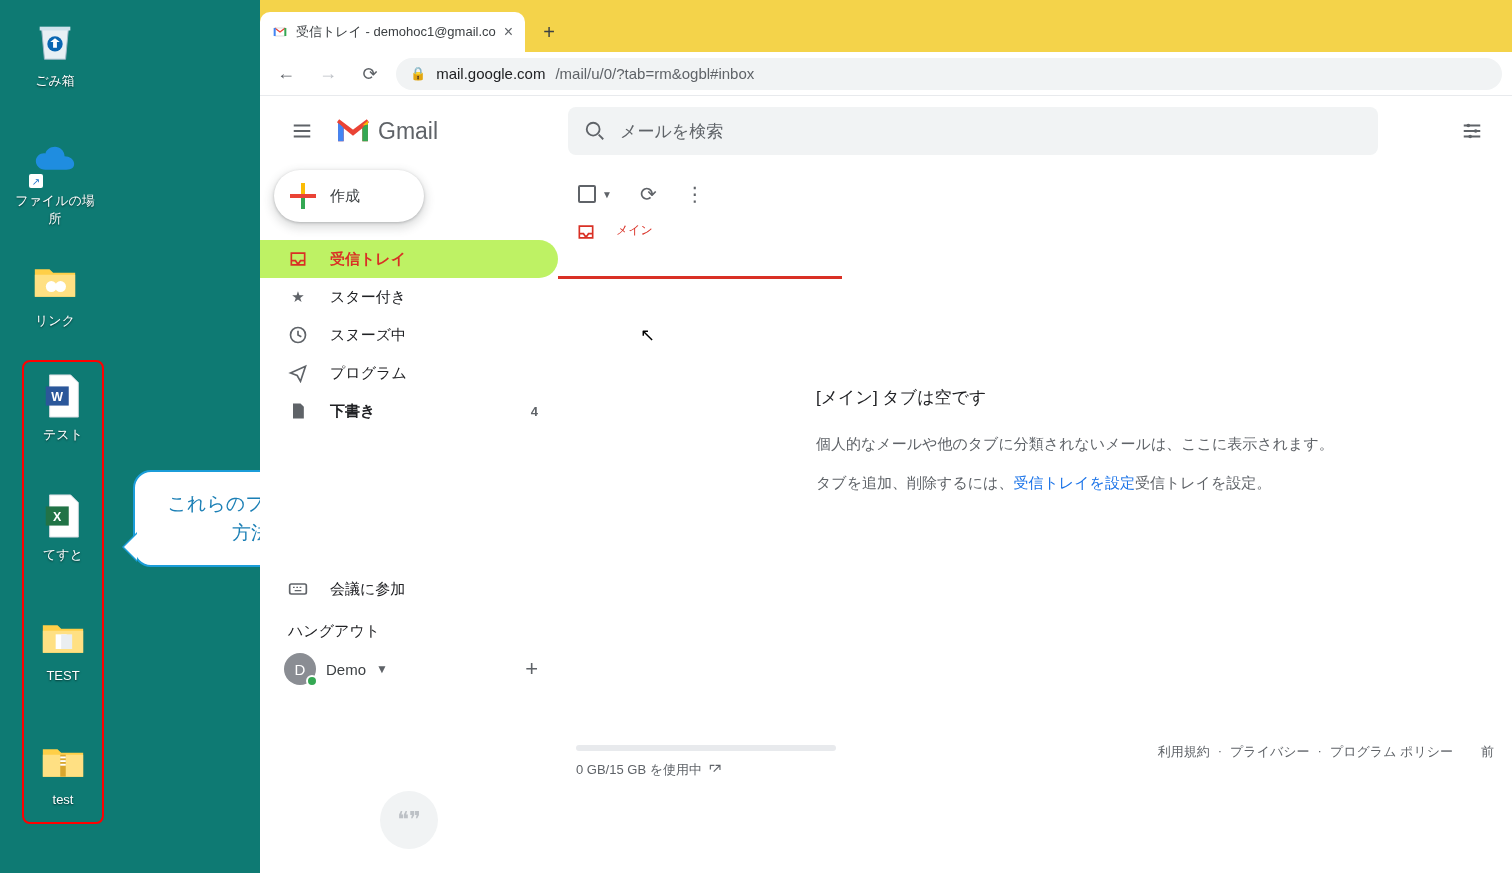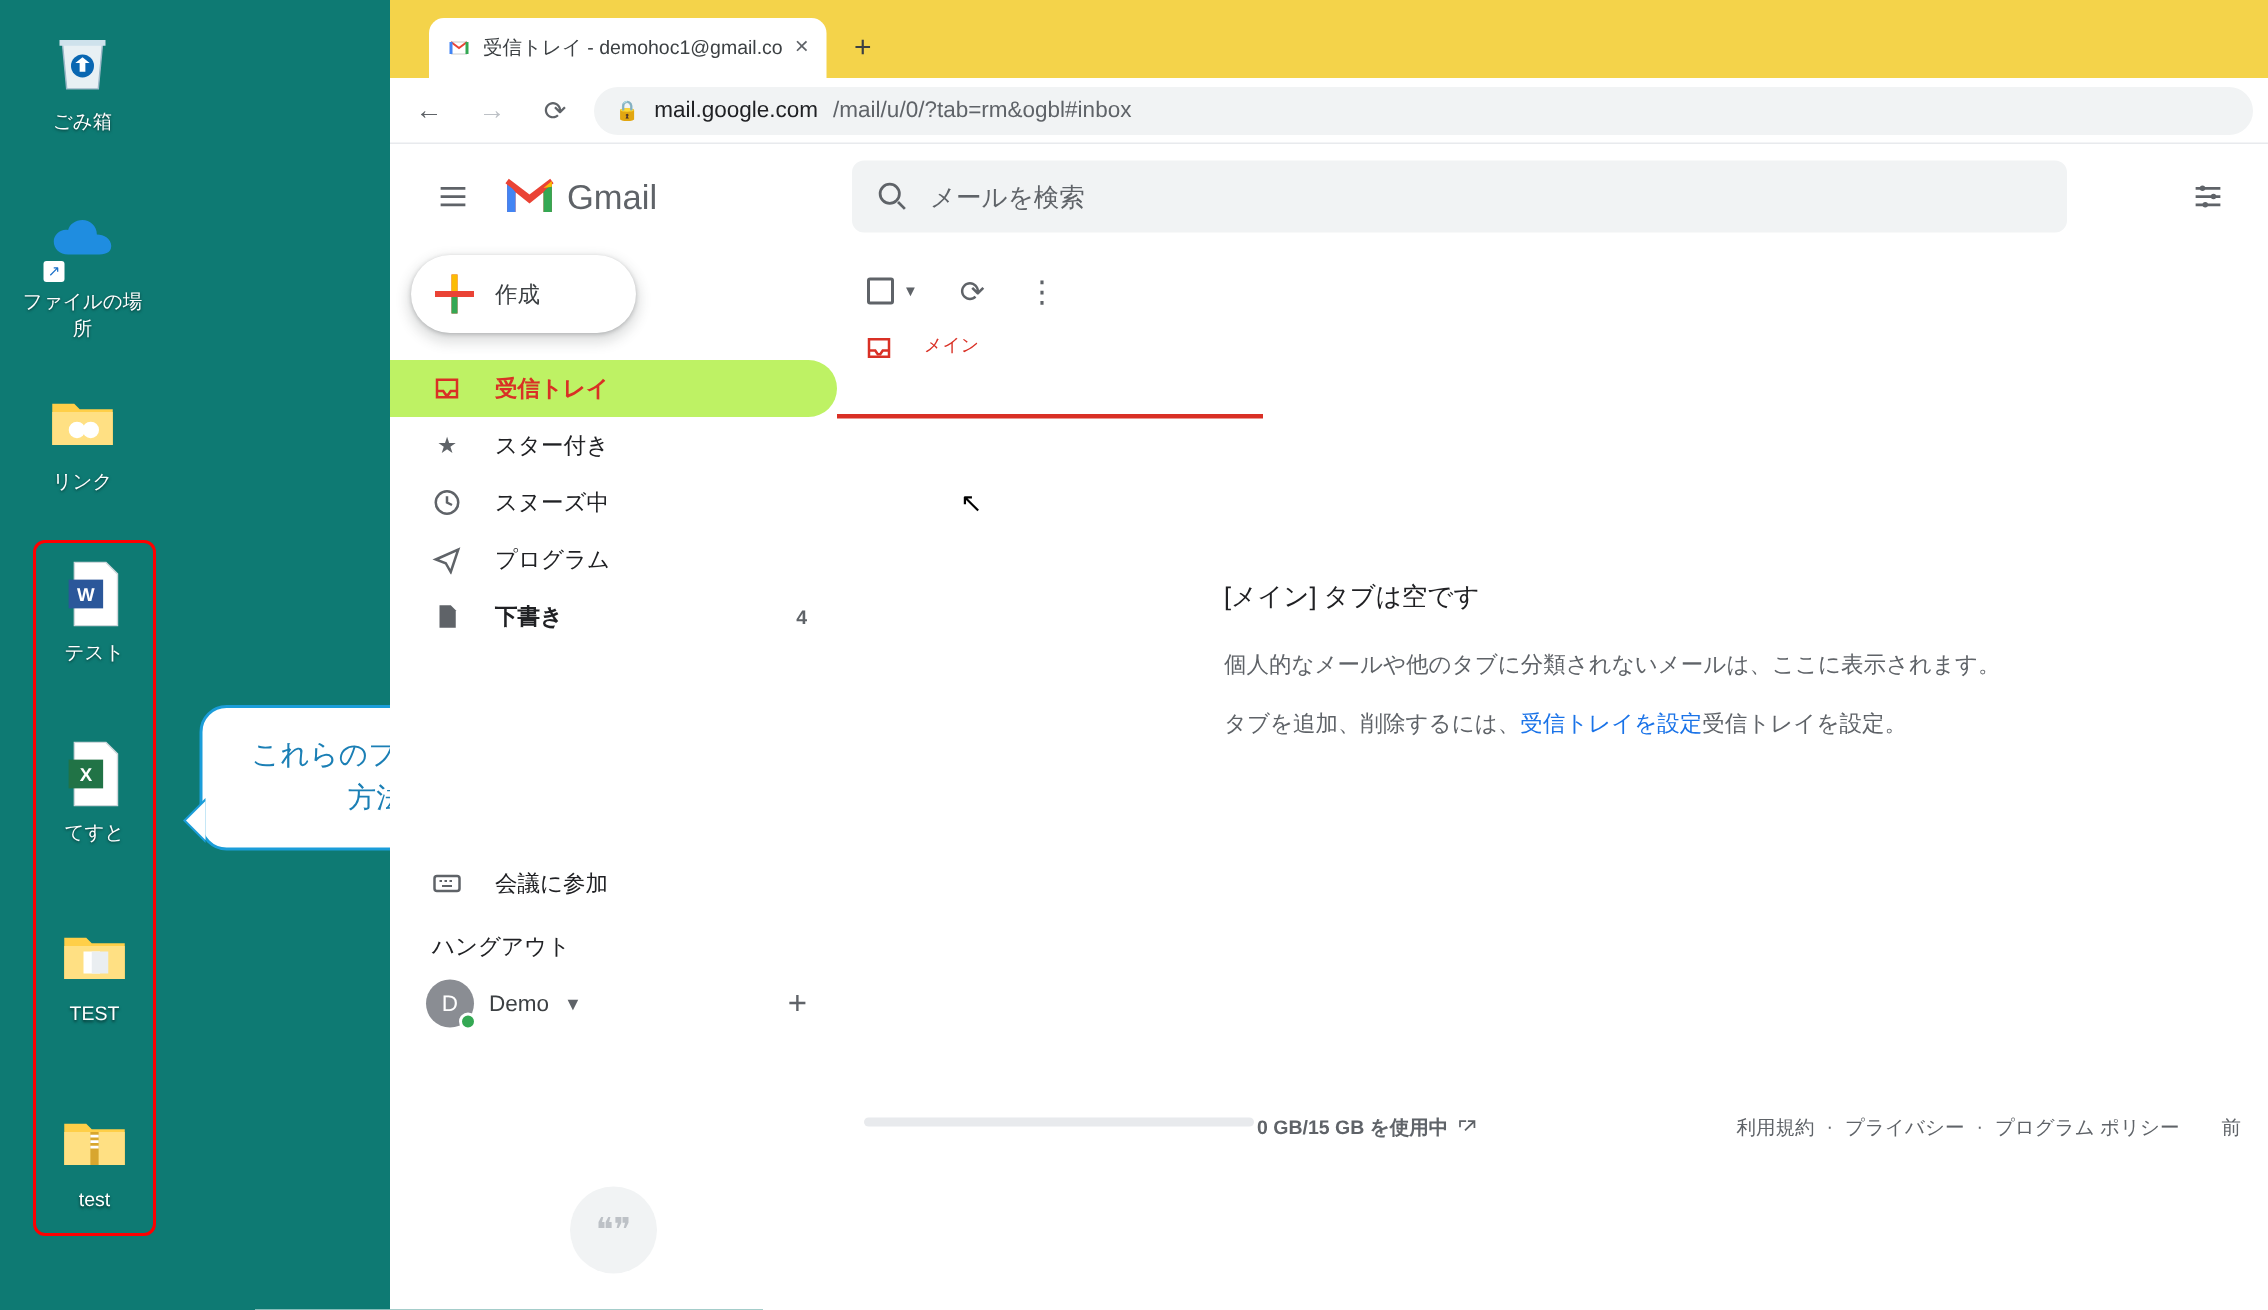--- a/index.html
+++ b/index.html
@@ -14,21 +14,21 @@
 .file-highlight { position:absolute; left:22px; top:360px; width:82px; height:464px; border:2px solid #ff0000; border-radius:8px; }
 
 
 .callout { position:absolute; left:133px; top:470px; width:390px; background:#fff; border:2px solid #1b9dd9; border-radius:18px; padding:18px 22px; font-size:19px; color:#1b7fb5; text-align:center; line-height:1.5; }
 .callout::before { content:""; position:absolute; left:-28px; top:60px; width:0; height:0; border:15px solid transparent; border-right-color:#1b9dd9; }
 .callout::after { content:""; position:absolute; left:-24px; top:62px; width:0; height:0; border:13px solid transparent; border-right-color:#fff; }
 
 
 .browser { position:absolute; left:260px; top:0; right:0; bottom:0; background:#fff; display:flex; flex-direction:column; }
 .titlebar { height:52px; background:#f4d34a; display:flex; align-items:flex-end; }
-.tab { height:40px; background:#fff; border-radius:10px 10px 0 0; margin-left:26px; display:flex; align-items:center; padding:0 12px; gap:8px; font-size:13px; color:#3c4043; min-width:250px; }
+.tab { height:40px; background:#fff; border-radius:10px 10px 0 0; margin-left:0; display:flex; align-items:center; padding:0 12px; gap:8px; font-size:13px; color:#3c4043; min-width:250px; }
 .tab .fav { width:16px; height:16px; }
 .tab .close { margin-left:auto; font-size:16px; color:#5f6368; cursor:pointer; }
 .newtab { width:32px; height:32px; display:flex; align-items:center; justify-content:center; font-size:20px; color:#3c4043; margin-left:8px; margin-bottom:4px; cursor:pointer; }
 .addrbar { height:44px; background:#fff; display:flex; align-items:center; padding:0 10px; gap:10px; border-bottom:1px solid #e8eaed; }
 .addrbar .nav { width:32px; height:32px; display:flex; align-items:center; justify-content:center; border-radius:50%; color:#5f6368; font-size:18px; }
 .addrbar .nav.disabled { color:#bdc1c6; }
 .omni { flex:1; display:flex; align-items:center; gap:10px; height:32px; background:#f1f3f4; border-radius:16px; padding:0 14px; color:#5f6368; font-size:15px; }
 .omni .lock { font-size:13px; }
 
 
@@ -77,21 +77,21 @@
 .cattabs { height:58px; display:flex; border-bottom:1px solid transparent; }
 .ctab { flex:0 0 284px; display:flex; align-items:flex-start; gap:20px; padding:0 18px; font-size:12px; color:#5f6368; cursor:pointer; position:relative; }
 .ctab .cico { width:20px; height:20px; }
 .ctab.active { color:#d93025; }
 .ctab.active::after { content:""; position:absolute; left:0; right:0; bottom:0; height:3px; background:#d93025; }
 .empty { padding:96px 30px 0 258px; color:#5f6368; font-size:15px; line-height:2.6; }
 .empty .t1 { font-size:17px; color:#202124; margin-bottom:4px; }
 .empty a { color:#1a73e8; text-decoration:none; }
 .footer { display:flex; align-items:flex-start; padding:10px 18px 0 18px; font-size:13px; color:#5f6368; gap:8px; margin-top:auto; height:140px;}
 .footer .bar { width:260px; height:6px; background:#e8eaed; border-radius:3px; margin:2px 0 8px; }
-.footer .usage { display:flex; gap:2px;font-weight:bold; }
+.footer .usage { display:flex; flex-direction:column; gap:2px; }
 .footer .usage .row { display:flex; align-items:center; gap:6px; }
 .footer .links { margin-left:auto; display:flex; gap:8px; }
 .footer .last { margin-left:20px; }
 .cursor { position:absolute; left:640px; top:324px; font-size:18px; color:#000; }
 .chatfab { position:absolute; left:380px; bottom:24px; width:58px; height:58px; border-radius:50%; background:#f1f3f4; display:flex; align-items:center; justify-content:center; color:#bdc1c6; font-size:22px; }
 .ext { width:14px; height:14px; }
 </style>
 </head>
 <body>
 

